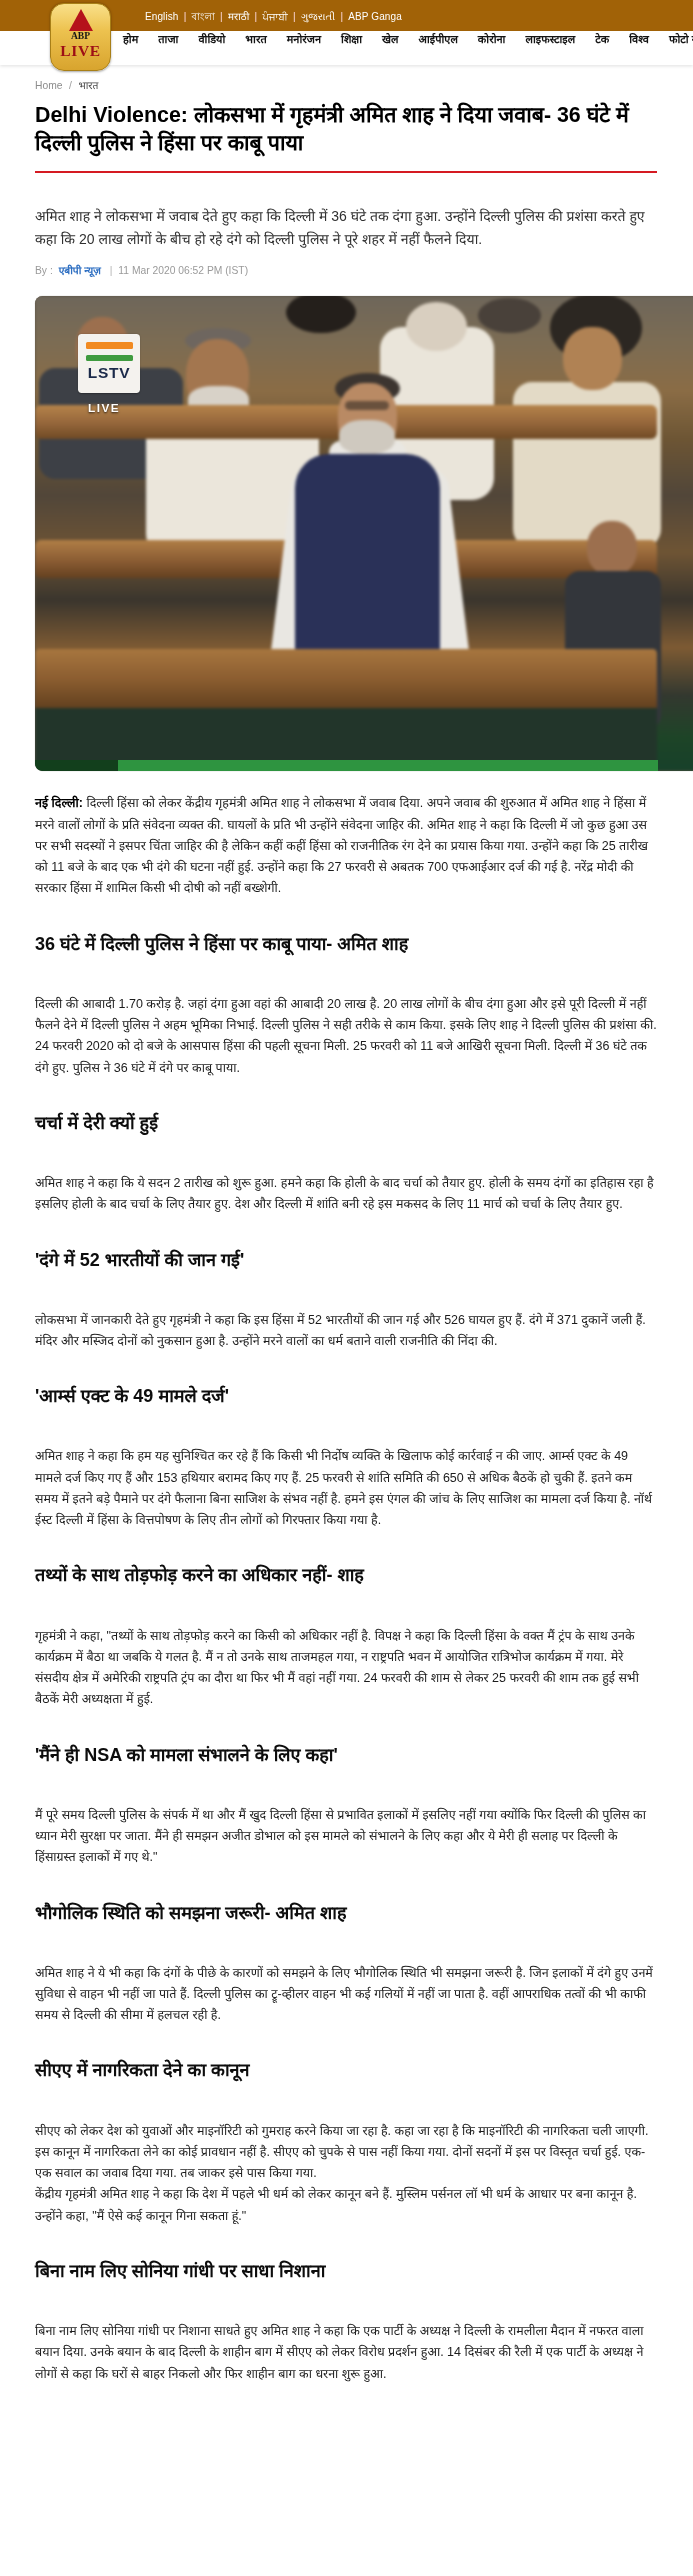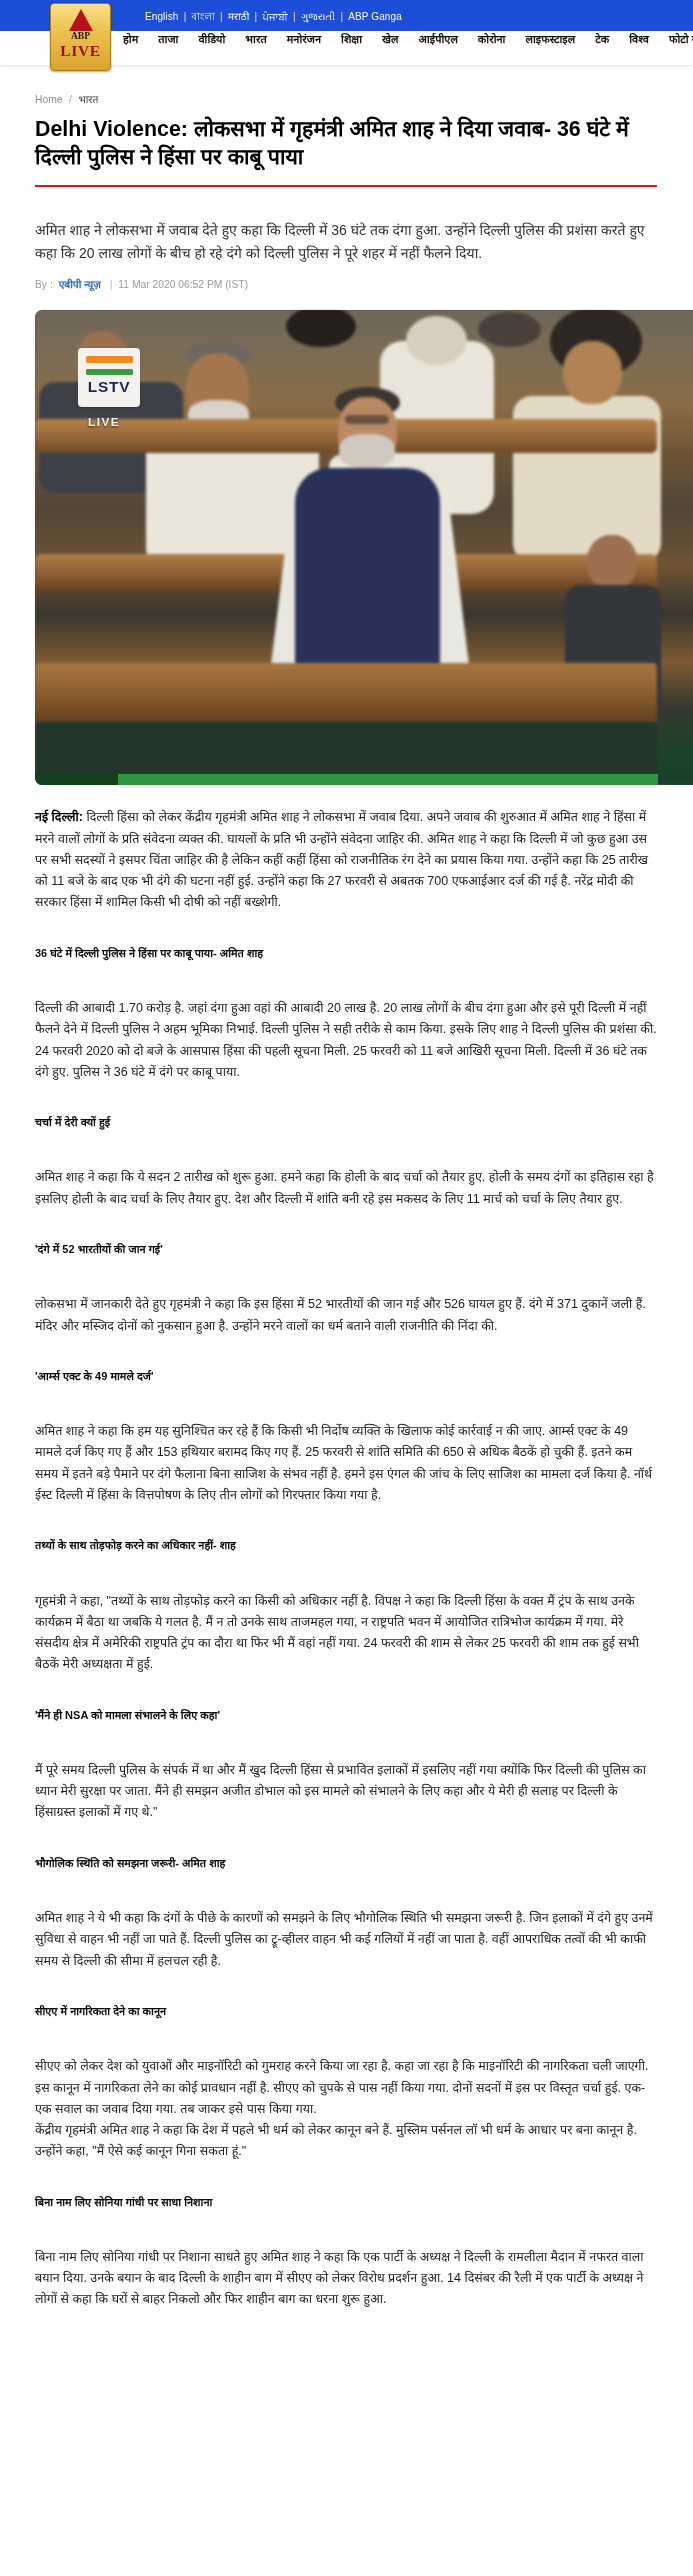--- a/index.html
+++ b/index.html
@@ -2,45 +2,45 @@
 <html lang="hi" style="font-size:11.8px"><head>
 <meta charset="utf-8">
 <style>
   * { margin:0; padding:0; box-sizing:border-box; }
   html,body { background:#ffffff; }
   body {
     width:693px; min-height:2576px; margin:0 auto; position:relative;
     font-family:"Liberation Sans","DejaVu Sans",sans-serif; color:#1c1c1c;
   }
   
-  .topbar { height:31px; background:#1d4ed8; position:relative; z-index:5; }
+  .topbar { height:31px; background:#a16207; position:relative; z-index:5; }
   .langbar { padding:8.9px 0 0 145px; font-size:10px; color:#ffffff; letter-spacing:0.1px; }
   .langbar a { color:#ffffff; text-decoration:none; }
   .lang-sep { color:#ffd9dc; margin:0 5.2px; }
   
   .logo {
     position:absolute; left:50px; top:3px; width:61px; height:68px; z-index:9;
     background:linear-gradient(180deg,#f9e08a 0%,#edc24f 40%,#d8a42e 100%);
-    border:0.7px solid #a87f17; border-radius:4px; text-align:center; cursor:pointer;
+    border:0.7px solid #a87f17; border-radius:14px; text-align:center; cursor:pointer;
     box-shadow:0 0.7px 2.2px rgba(0,0,0,.35);
   }
   .logo-arrow { width:0; height:0; margin:5.2px auto 0;
     border-left:12.5px solid transparent; border-right:12.5px solid transparent;
     border-bottom:22px solid #b5121b; }
   .logo-abp { font-family:"Liberation Serif","DejaVu Serif",serif; font-size:9.6px; font-weight:bold; color:#151515; margin-top:-1.5px; }
   .logo-live { font-family:"Liberation Serif","DejaVu Serif",serif; font-size:15.5px; font-weight:bold; color:#9d0f16; letter-spacing:0.7px; margin-top:1.5px; }
   
   .nav {
     height:34px; background:#ffffff; display:flex; align-items:flex-start;
     padding-left:123px; gap:20px; overflow:hidden; white-space:nowrap;
     box-shadow:0 1.5px 3px rgba(0,0,0,.10); position:relative; z-index:4;
   }
   .nav-item { font-size:11px; font-weight:700; color:#141414; cursor:pointer; flex:0 0 auto; }
   
-  .content { width:622px; margin-left:35px; padding-top:27px; }
+  .content { width:622px; margin-left:35px; padding-top:13px; }
   .breadcrumb { font-size:10.3px; color:#8c8c8c; }
   .breadcrumb .bc-home { color:#8c8c8c; text-decoration:none; cursor:pointer; }
   .breadcrumb .bc-sep { margin:0 3.7px; color:#9b9b9b; }
   .breadcrumb .bc-section { color:#4a4a4a; cursor:pointer; }
   h1.title { margin-top:8.9px; font-size:21.4px; line-height:1.33; font-weight:bold; color:#000; }
   .rule { border:none; border-top:2.2px solid #d51a22; margin:13.3px 0 14.8px; }
   .summary { font-size:14px; line-height:1.66; color:#303030;margin-top:32px; }
   .byline { margin-top:11.8px; font-size:10.3px; color:#9a9a9a; }
   .byline .author { color:#2e6fc2; text-decoration:none; cursor:pointer; margin:0 3px;font-weight:bold; }
   .byline .b-sep { margin:0 3px; color:#b5b5b5; }
@@ -87,21 +87,21 @@
   .bar-green  { margin:5.9px auto 0;  width:47px; height:6.6px; background:#3f9b3f; border-radius:1.5px; }
   .lstv-text  { margin-top:3px; font-size:15.5px; font-weight:bold; color:#1b2a4a; letter-spacing:0.7px; }
   .live-text  { position:absolute; left:53px; top:105px; z-index:6; color:#fff; font-size:11.8px;
     font-weight:bold; letter-spacing:1.5px; text-shadow:0 0.7px 2.2px rgba(0,0,0,.8); }
   .ticker-dark  { position:absolute; left:0; bottom:0; width:83px; height:11px; background:#123f1c; z-index:6; }
   .ticker-green { position:absolute; left:83px; bottom:0; width:540px; height:11px; background:#2e9440; z-index:6; }
   
   .article-body { margin-top:22px; padding-bottom:41px; }
   .article-body p { font-size:12.5px; line-height:1.7; color:#1c1c1c; margin:0; }
   .article-body p .lead { font-weight:bold; color:#000; }
-  .article-body h2 { font-size:11px; line-height:1.4; font-weight:bold; color:#0d0d0d; margin:32px 0 37px; }
+  .article-body h2 { font-size:18px; line-height:1.4; font-weight:bold; color:#0d0d0d; margin:32px 0 37px; }
 </style>
 </head>
 <body>
 
 <div class="topbar">
   <div class="langbar">
     <a>English</a><span class="lang-sep">|</span><a>বাংলা</a><span class="lang-sep">|</span><a>मराठी</a><span class="lang-sep">|</span><a>ਪੰਜਾਬੀ</a><span class="lang-sep">|</span><a>ગુજરાતી</a><span class="lang-sep">|</span><a>ABP Ganga</a>
   </div>
 </div>
 

